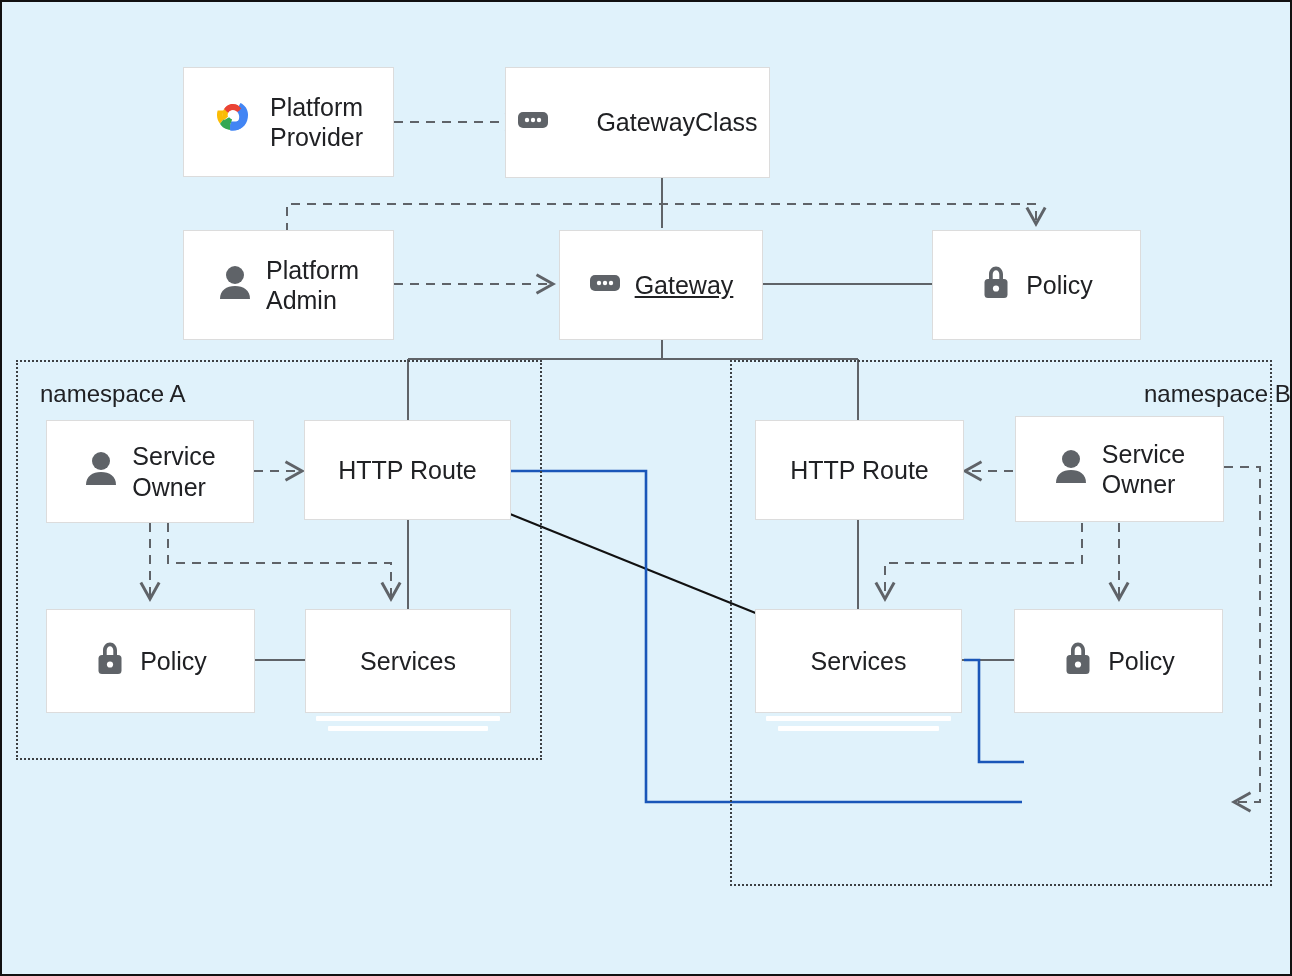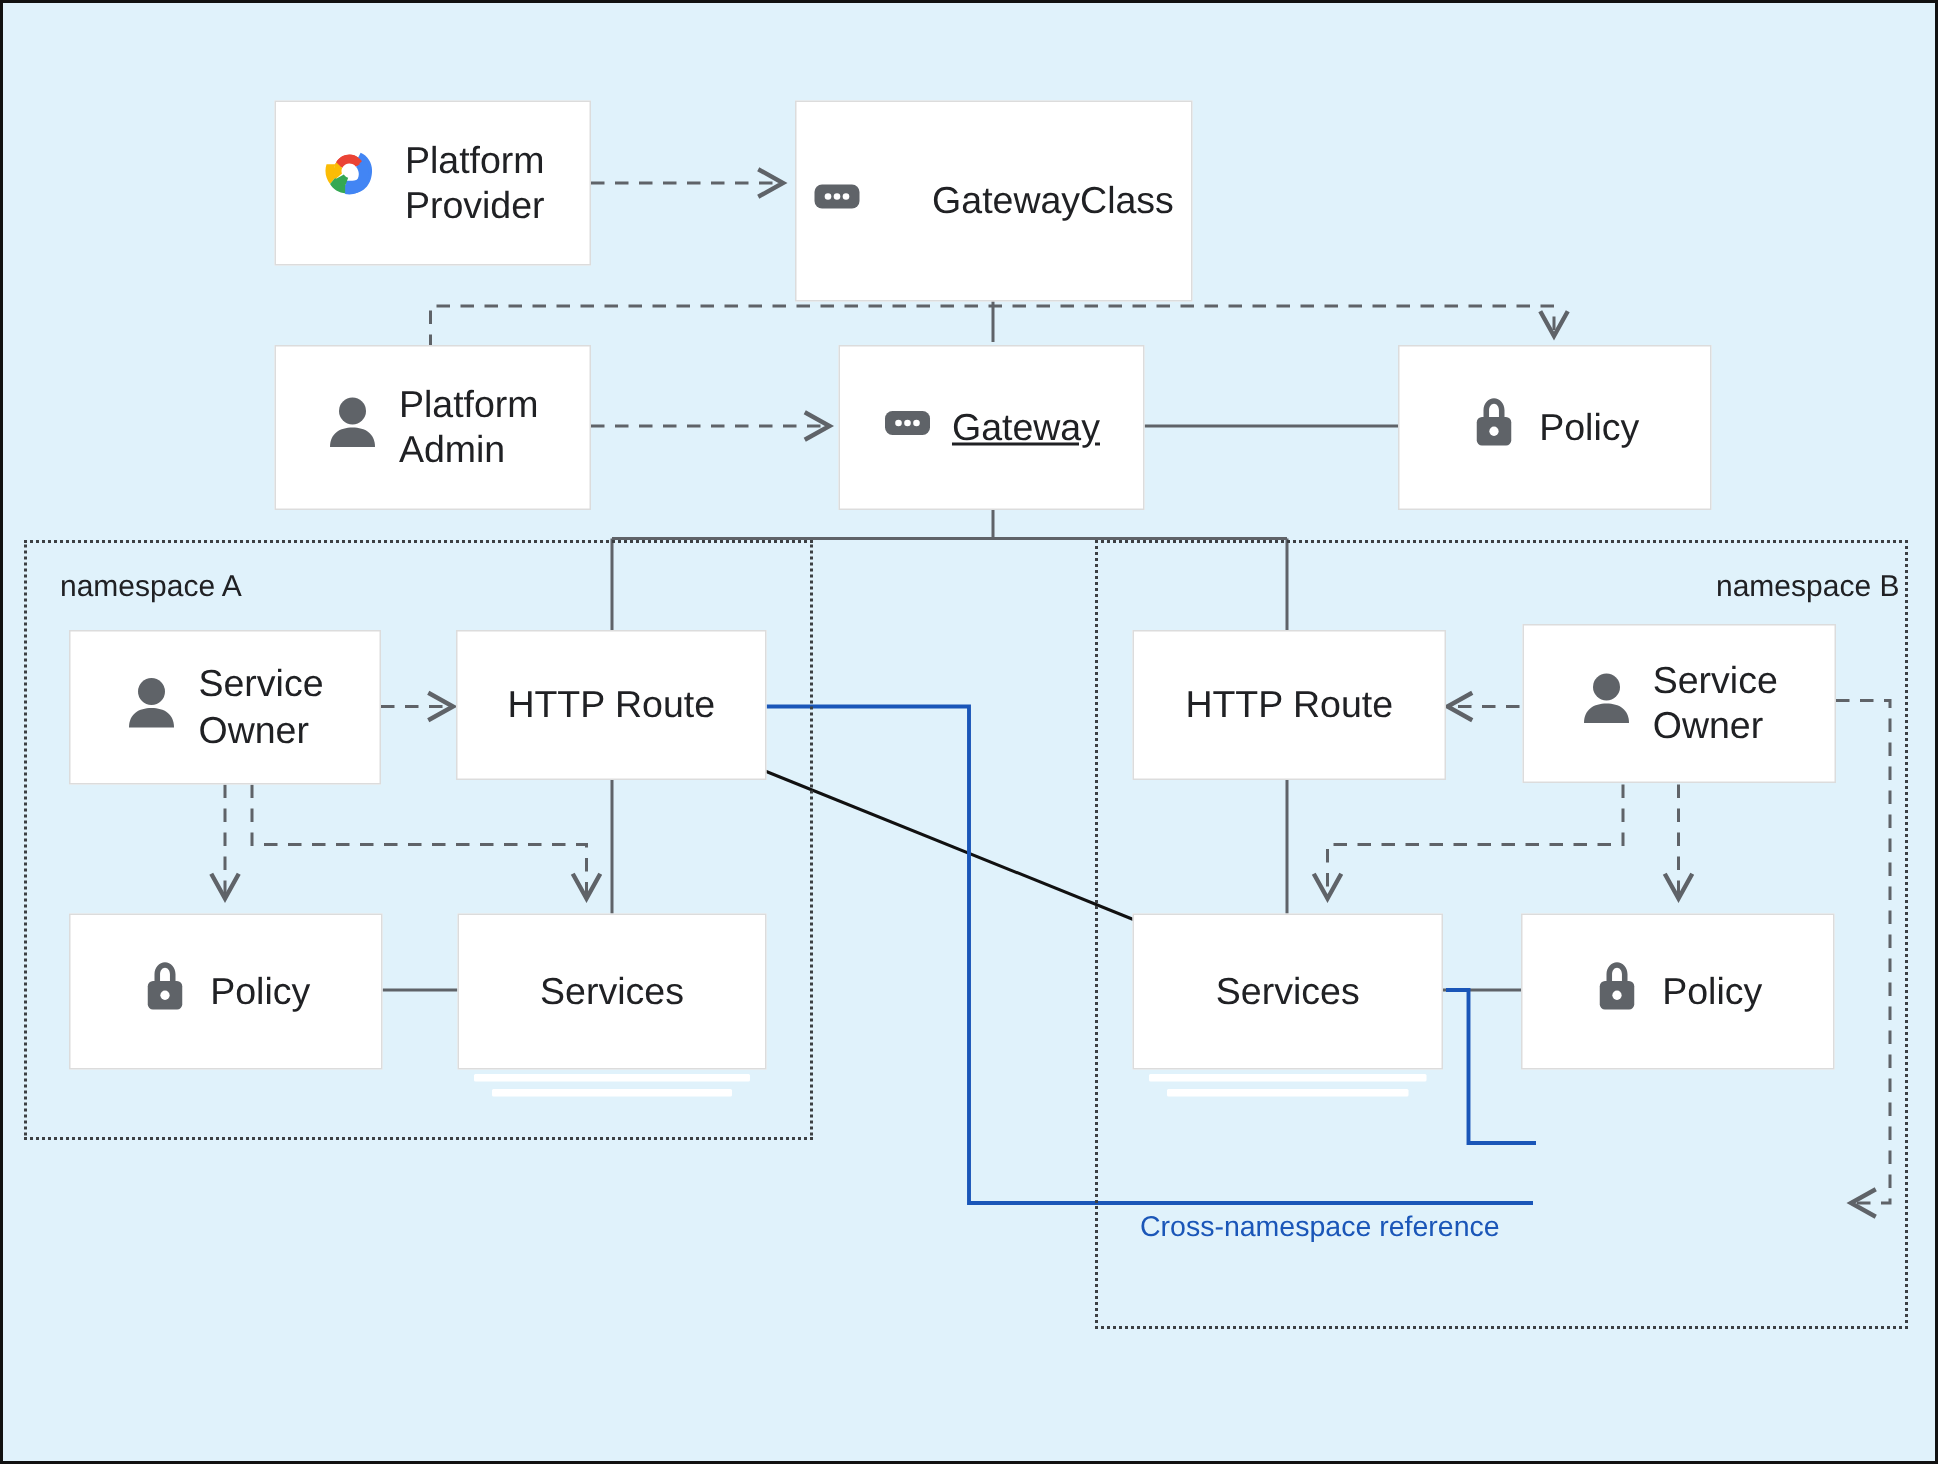--- a/index.html
+++ b/index.html
@@ -58,21 +58,21 @@
     z-index:1;
   }
   .ns{
     position:absolute;
     border:2px dotted #3c4043;
     box-sizing:border-box;
     z-index:1;
   }
   .ns-label{
     position:absolute;
-    font-size:20px;
+    font-size:24px;
     color:#202124;
     z-index:6;
     white-space:nowrap;
   }
   .edge-label{
     position:absolute;
     font-size:19px;
     color:#1a56b8;
     z-index:6;
     white-space:nowrap;
@@ -155,21 +155,21 @@
         <path d="M21.5 3.0 C17.3 3.0 13.6 5.3 11.6 8.7 L16.1 13.2 C17.2 11.2 19.2 9.8 21.6 9.8 C23.6 9.8 25.4 10.7 26.6 12.1 L31.2 8.0 C28.9 4.9 25.5 3.0 21.5 3.0 Z" fill="#ea4335"></path>
         <path d="M11.6 8.7 C10.4 10.7 9.7 13.0 9.7 15.5 C9.7 17.7 10.2 19.7 11.2 21.5 L16.0 17.3 C15.7 16.7 15.6 16.1 15.6 15.4 C15.6 14.6 15.8 13.9 16.1 13.2 Z" fill="#fbbc05"></path>
         <path d="M11.2 21.5 C12.7 24.3 15.3 26.3 18.4 26.9 L20.7 20.6 C19.3 20.2 18.1 19.3 17.4 18.1 Z" fill="#34a853"></path>
         <path d="M26.6 12.1 C28.0 13.6 28.8 15.6 28.8 17.8 C28.8 22.5 25.1 26.3 20.5 26.3 C19.8 26.3 19.1 26.2 18.4 26.0 L18.4 33.0 C19.4 33.2 20.5 33.3 21.6 33.3 C30.2 33.3 36.6 26.6 36.6 17.6 C36.6 13.8 35.4 10.4 33.3 7.8 Z" fill="#4285f4"></path>
       </svg>
     </span>
     <span class="label">Platform
 Provider</span>
   </div>
 
-  <div class="node" style="left:528px; top:65px; width:265px; height:134px;gap:47px;">
+  <div class="node" style="left:503px; top:65px; width:265px; height:111px;gap:47px;">
     <span class="icon">
       <svg width="32" height="22" viewBox="0 0 32 22">
         <rect x="1" y="3" width="30" height="16" rx="5" fill="#5f6368"></rect>
         <circle cx="10" cy="11" r="2.2" fill="#ffffff"></circle>
         <circle cx="16" cy="11" r="2.2" fill="#ffffff"></circle>
         <circle cx="22" cy="11" r="2.2" fill="#ffffff"></circle>
       </svg>
     </span>
     <span class="label">GatewayClass</span>
   </div>
@@ -262,15 +262,14 @@
       <svg width="32" height="38" viewBox="0 0 32 38">
         <path d="M9 17 L9 11.5 C9 7 12.2 3.5 16 3.5 C19.8 3.5 23 7 23 11.5 L23 17 L19.3 17 L19.3 11.5 C19.3 9.1 17.8 7.2 16 7.2 C14.2 7.2 12.7 9.1 12.7 11.5 L12.7 17 Z" fill="#5f6368"></path>
         <rect x="4.5" y="16" width="23" height="19" rx="3.5" fill="#5f6368"></rect>
         <circle cx="16" cy="25.5" r="3.1" fill="#ffffff"></circle>
       </svg>
     </span>
     <span class="label">Policy</span>
   </div>
 
 
-  <div class="edge-label" style="left:758px; top:806px;">Cross-namespace reference</div>
 
 </div>
 
 </body></html>

